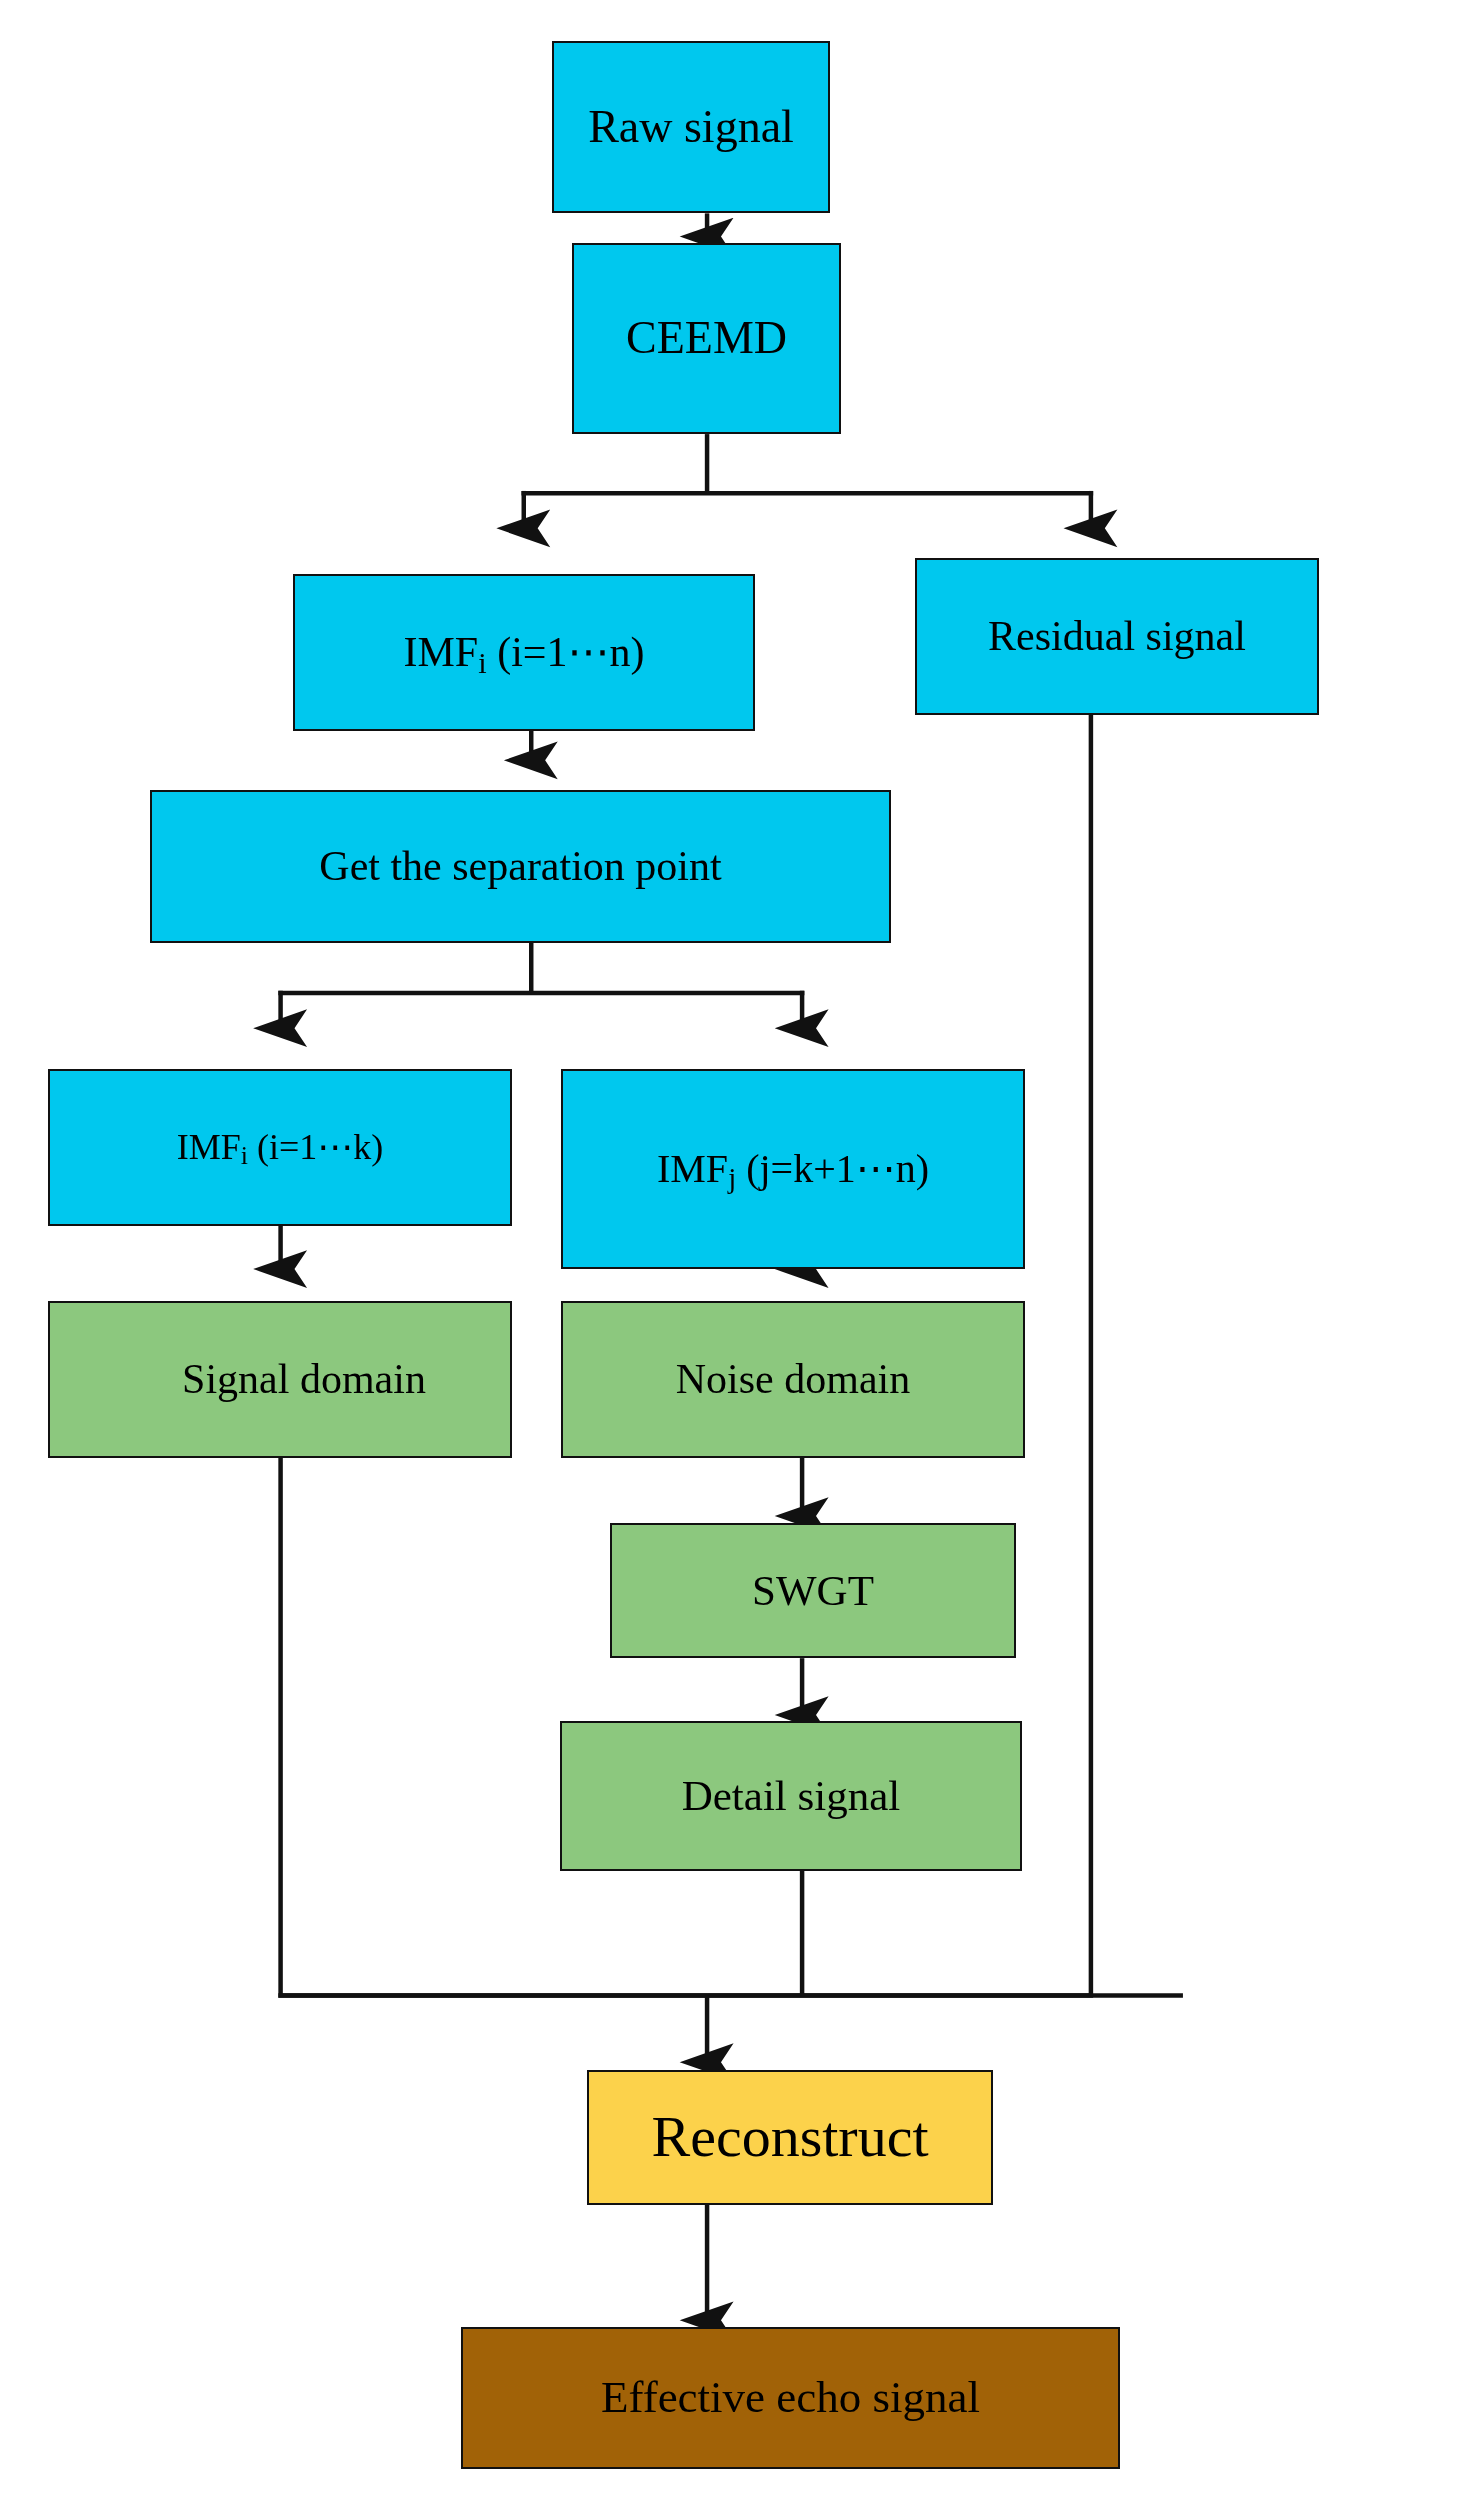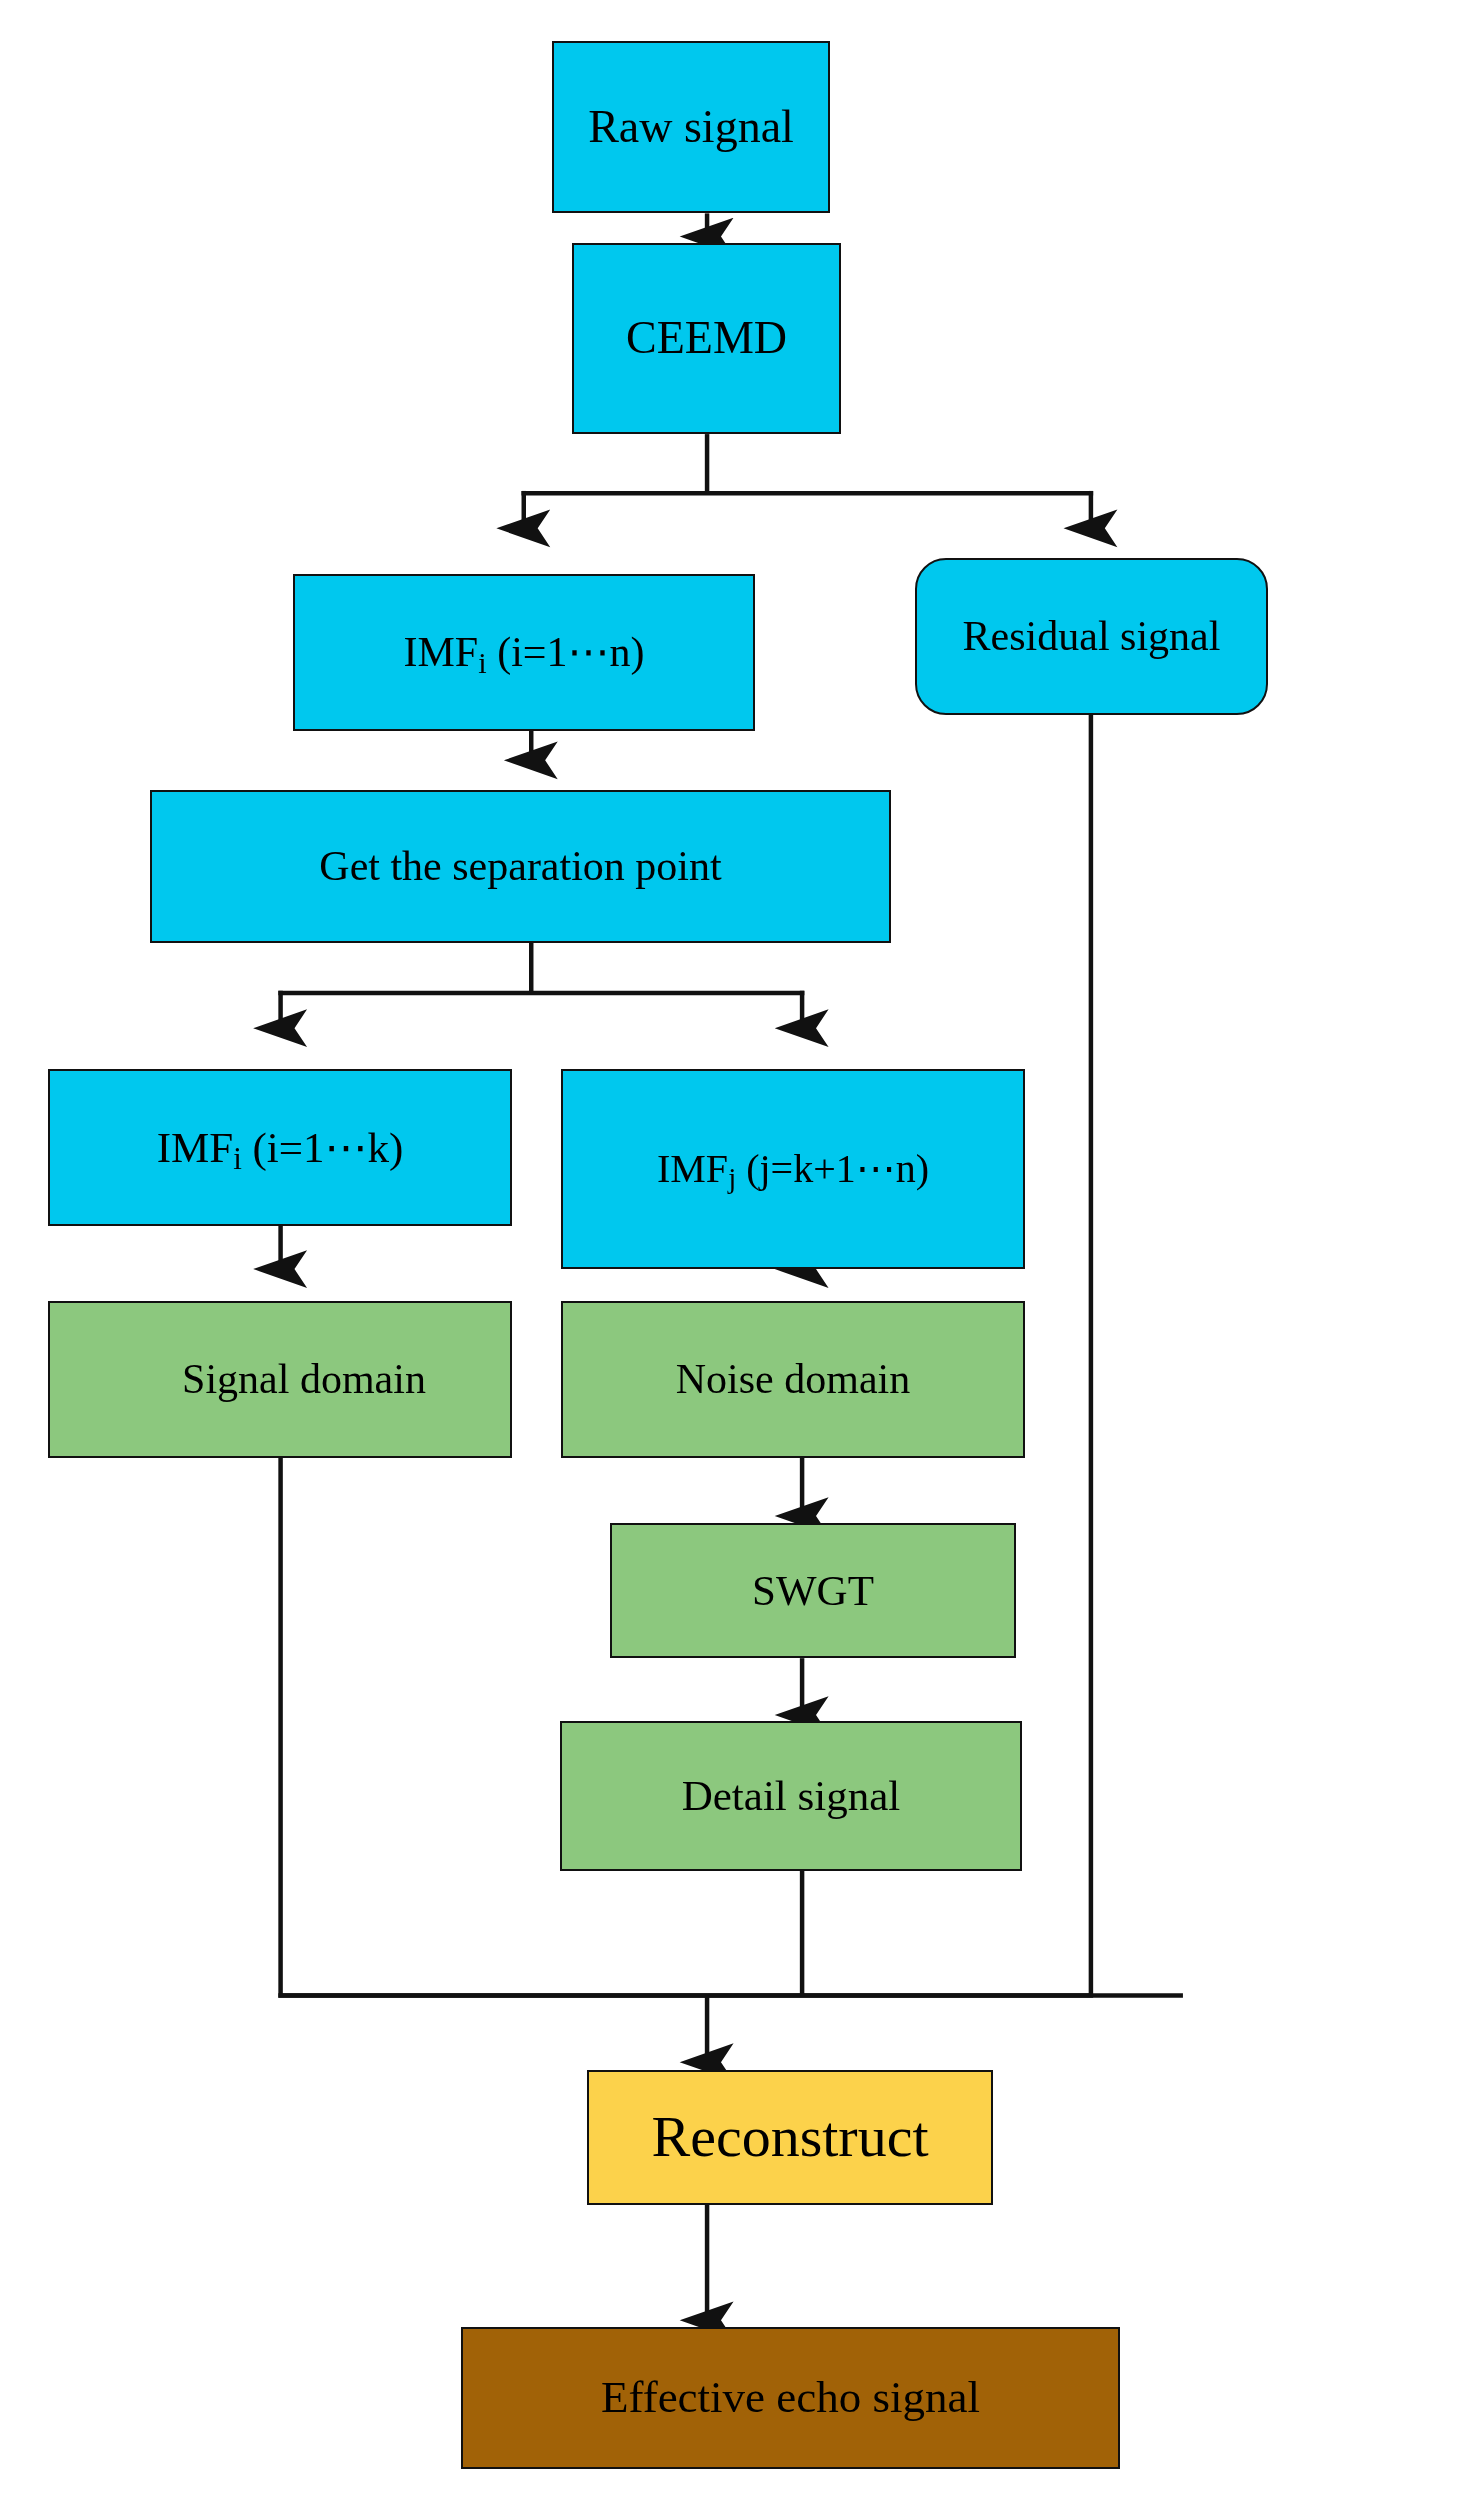--- a/index.html
+++ b/index.html
@@ -110,29 +110,29 @@
   </div>
 
   <div class="node fill-cyan" style="left:572px; top:243px; width:269px; height:191px; font-size:46px;">
     <span class="lbl">CEEMD</span>
   </div>
 
   <div class="node fill-cyan" style="left:293px; top:558px; width:462px; height:157px; font-size:42px;margin-top:16px;">
     <span class="lbl"><span>IMF</span><span class="sub">i</span><span> (i=1⋯n)</span></span>
   </div>
 
-  <div class="node fill-cyan" style="left:915px; top:558px; width:353px; height:157px; font-size:42px;border-radius:31px;">
+  <div class="node fill-cyan" style="left:915px; top:558px; width:404px; height:157px; font-size:42px;">
     <span class="lbl">Residual signal</span>
   </div>
 
   <div class="node fill-cyan" style="left:150px; top:790px; width:741px; height:153px; font-size:42px;">
     <span class="lbl">Get the separation point</span>
   </div>
 
-  <div class="node fill-cyan" style="left:48px; top:1069px; width:464px; height:157px; font-size:43px;">
+  <div class="node fill-cyan" style="left:48px; top:1069px; width:464px; height:157px; font-size:36px;">
     <span class="lbl"><span>IMF</span><span class="sub">i</span><span> (i=1⋯k)</span></span>
   </div>
 
   <div class="node fill-cyan" style="left:561px; top:1069px; width:464px; height:200px; font-size:40px;">
     <span class="lbl"><span>IMF</span><span class="sub">j</span><span> (j=k+1⋯n)</span></span>
   </div>
 
   <div class="node fill-green" style="left:48px; top:1301px; width:464px; height:157px; font-size:42px;padding-left:48px;">
     <span class="lbl">Signal domain</span>
   </div>

